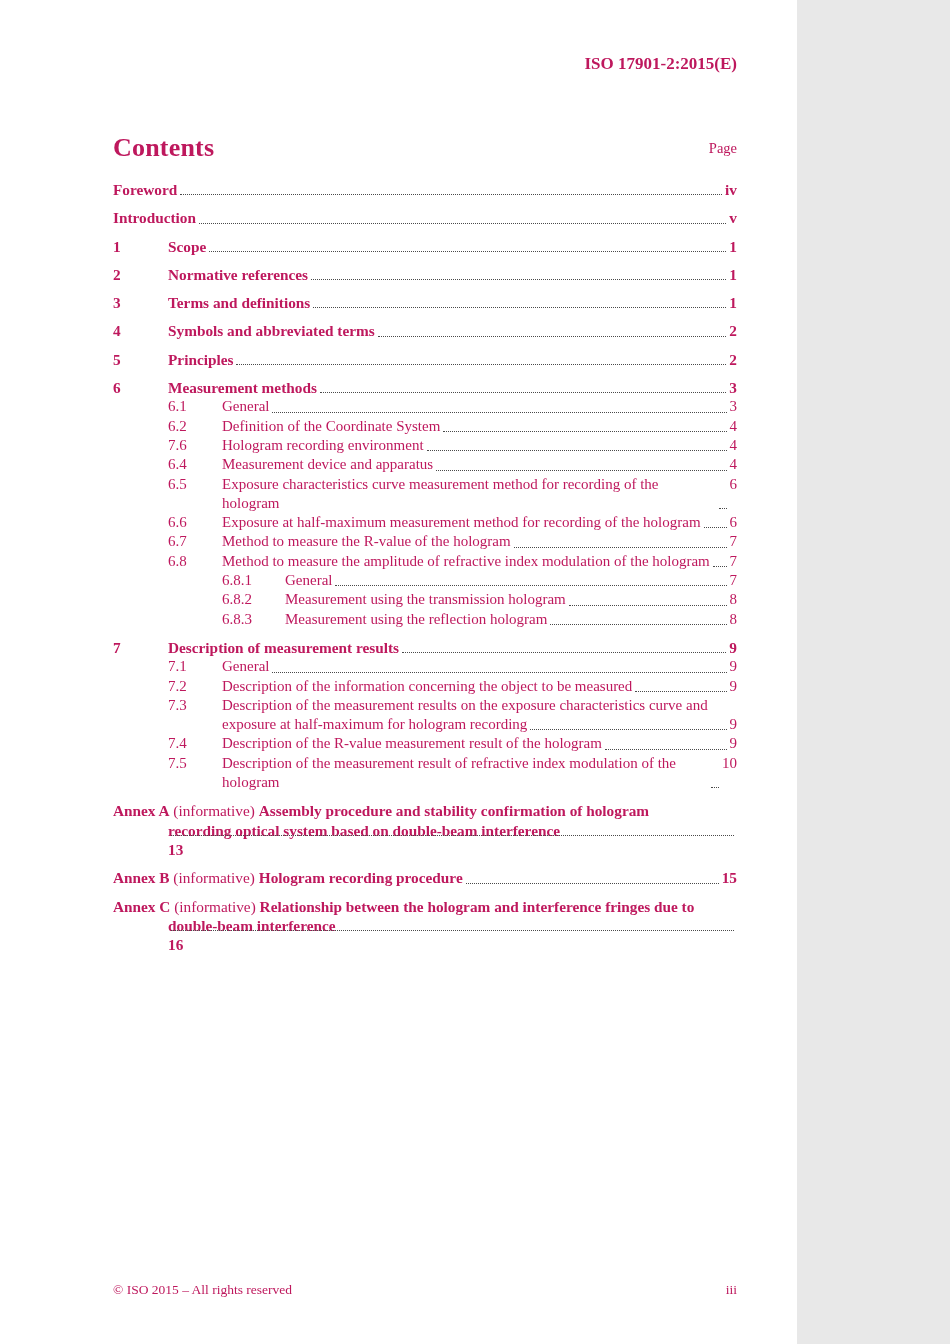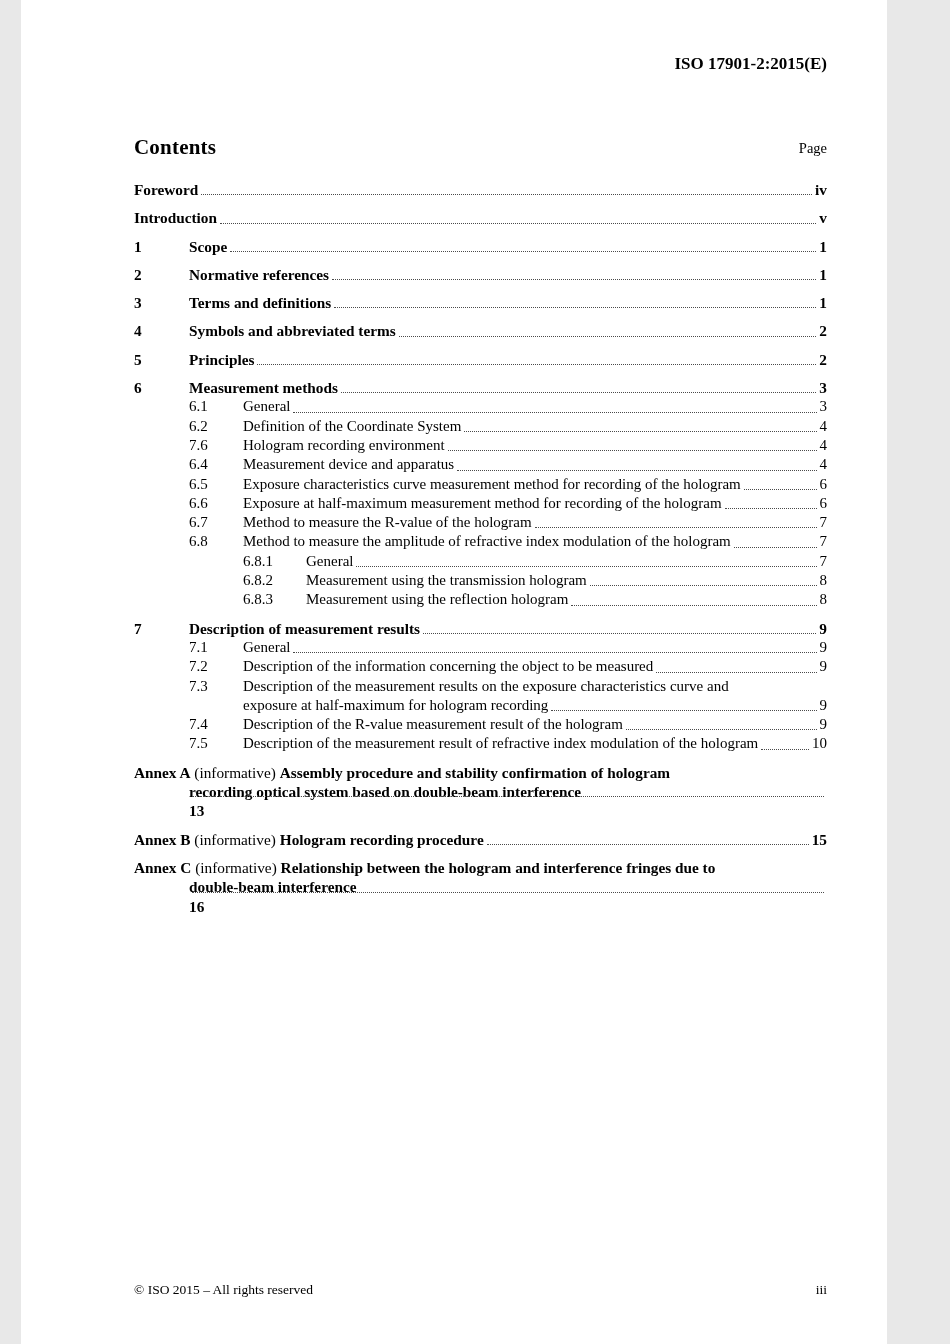--- a/index.html
+++ b/index.html
@@ -3,45 +3,44 @@
 <meta charset="utf-8">
 <style>
   html, body { margin: 0; padding: 0; }
   body {
     width: 950px; height: 1344px;
     background: #e8e8e8;
     font-family: "Liberation Serif", "DejaVu Serif", serif;
   }
   .page {
     position: relative;
-    width: 866px; height: 1344px;
+    width: 797px; height: 1344px;
     background: #ffffff;
-    color: #000000;
+    color: #be185d;
     overflow: hidden;
-    margin-left: 21px;
   }
   .inner { padding: 0 60px 0 113px; }
 
   .page-header {
     padding-top: 54px;
     text-align: right;
     font-weight: 700;
     font-size: 17px;
     line-height: 20px;
   }
 
   .contents-row {
     margin-top: 58px;
     display: flex;
     justify-content: space-between;
     align-items: flex-start;
   }
   .contents-row h1 {
     margin: 0;
-    font-size: 21px;
+    font-size: 26px;
     line-height: 31px;
     font-weight: 700;
     letter-spacing: 0.2px;
   }
   .page-label {
     font-size: 14.5px;
     margin-top: 8px;
   }
 
   .toc { margin-top: 17px; }

